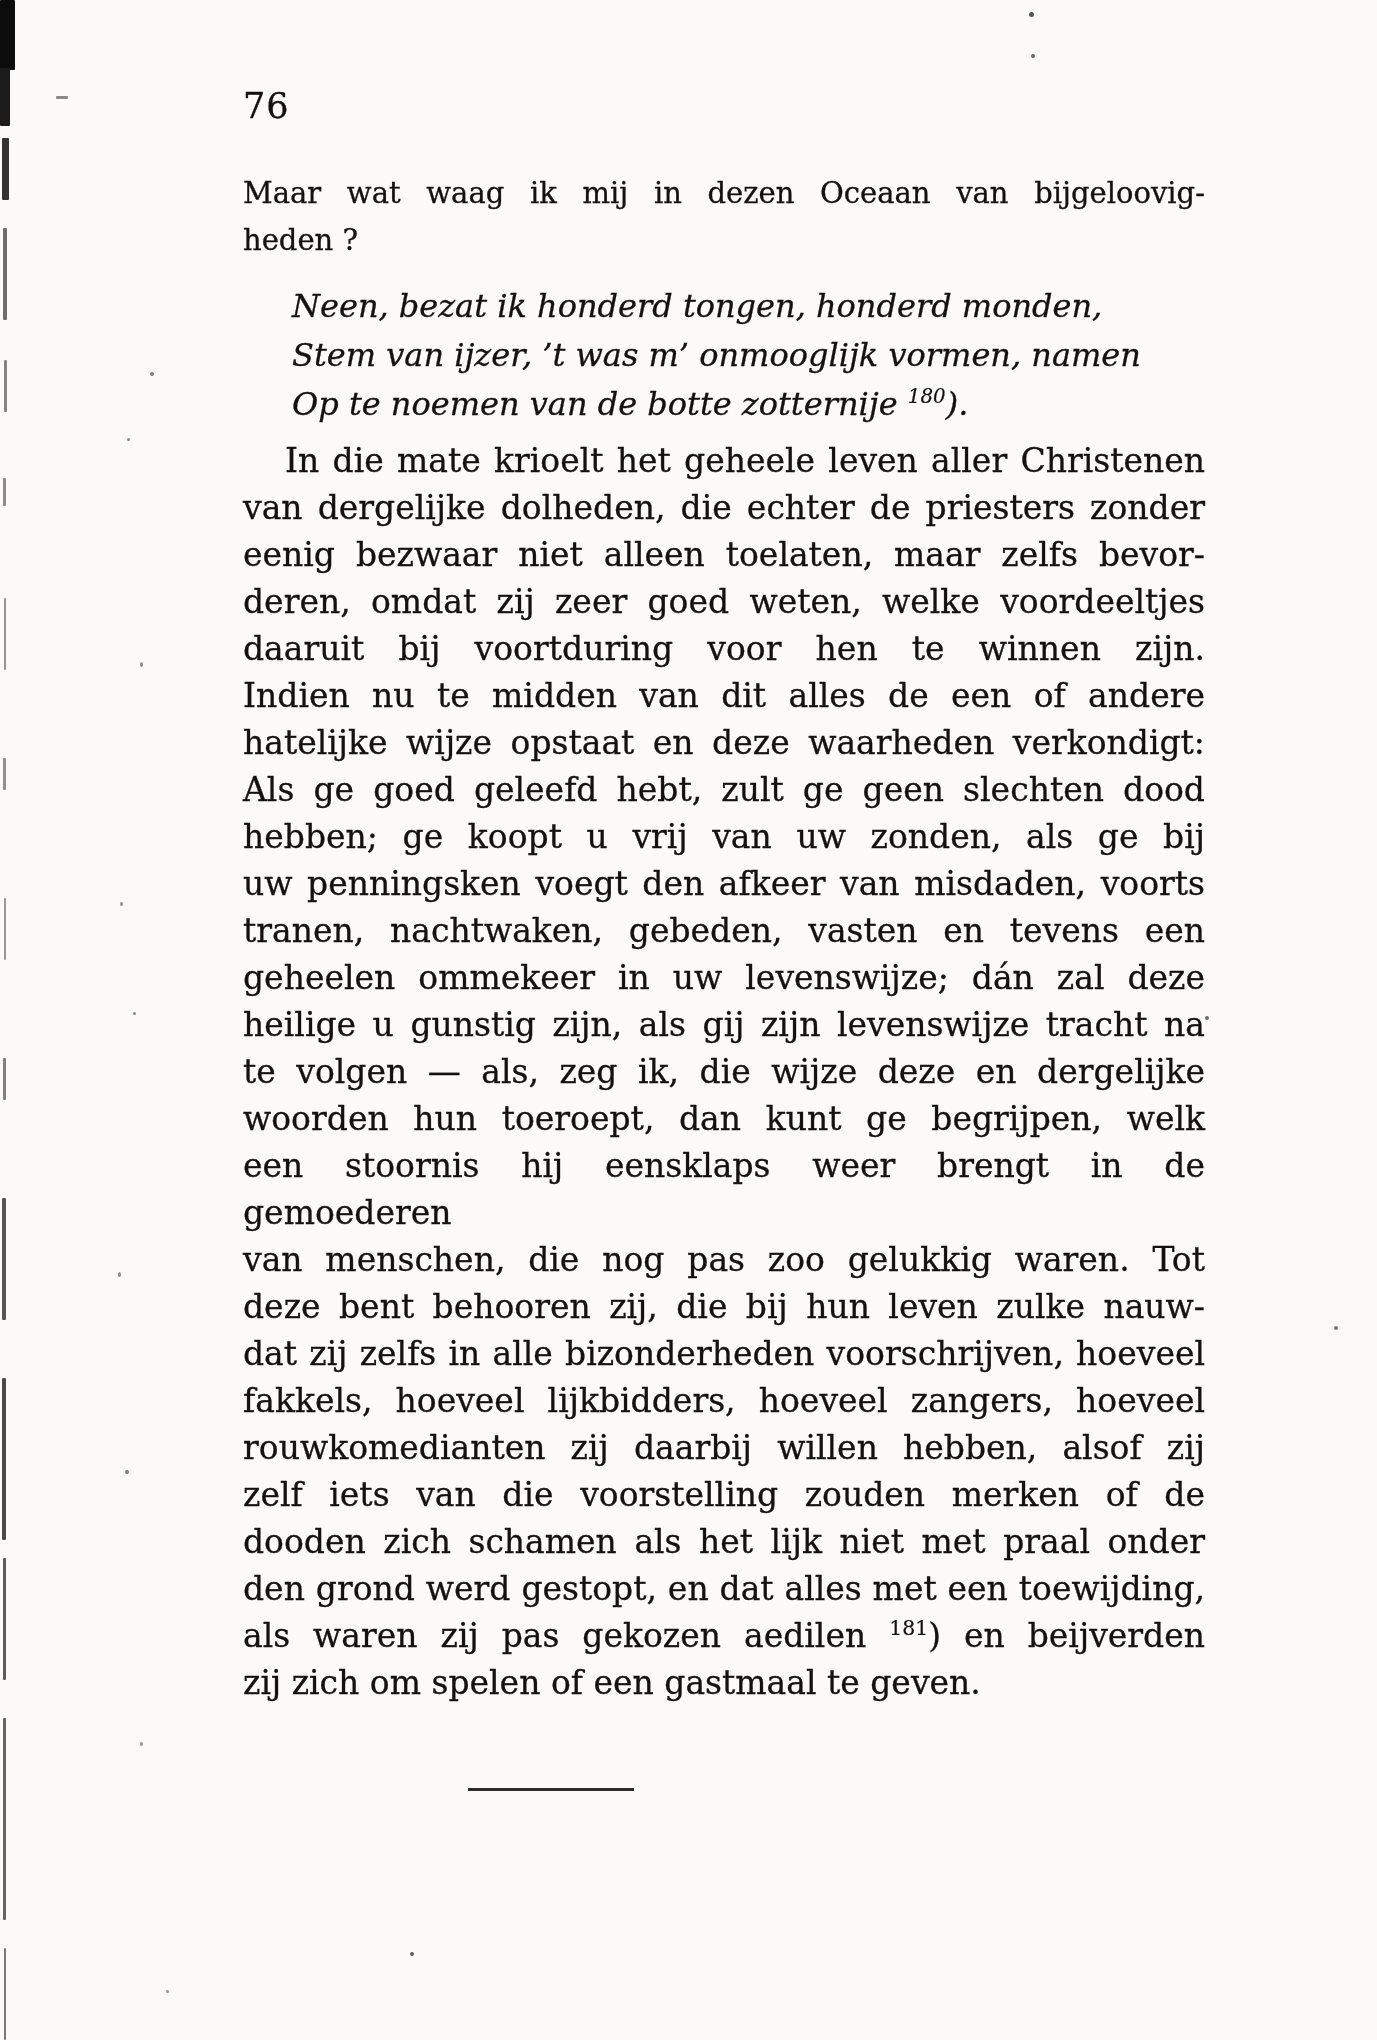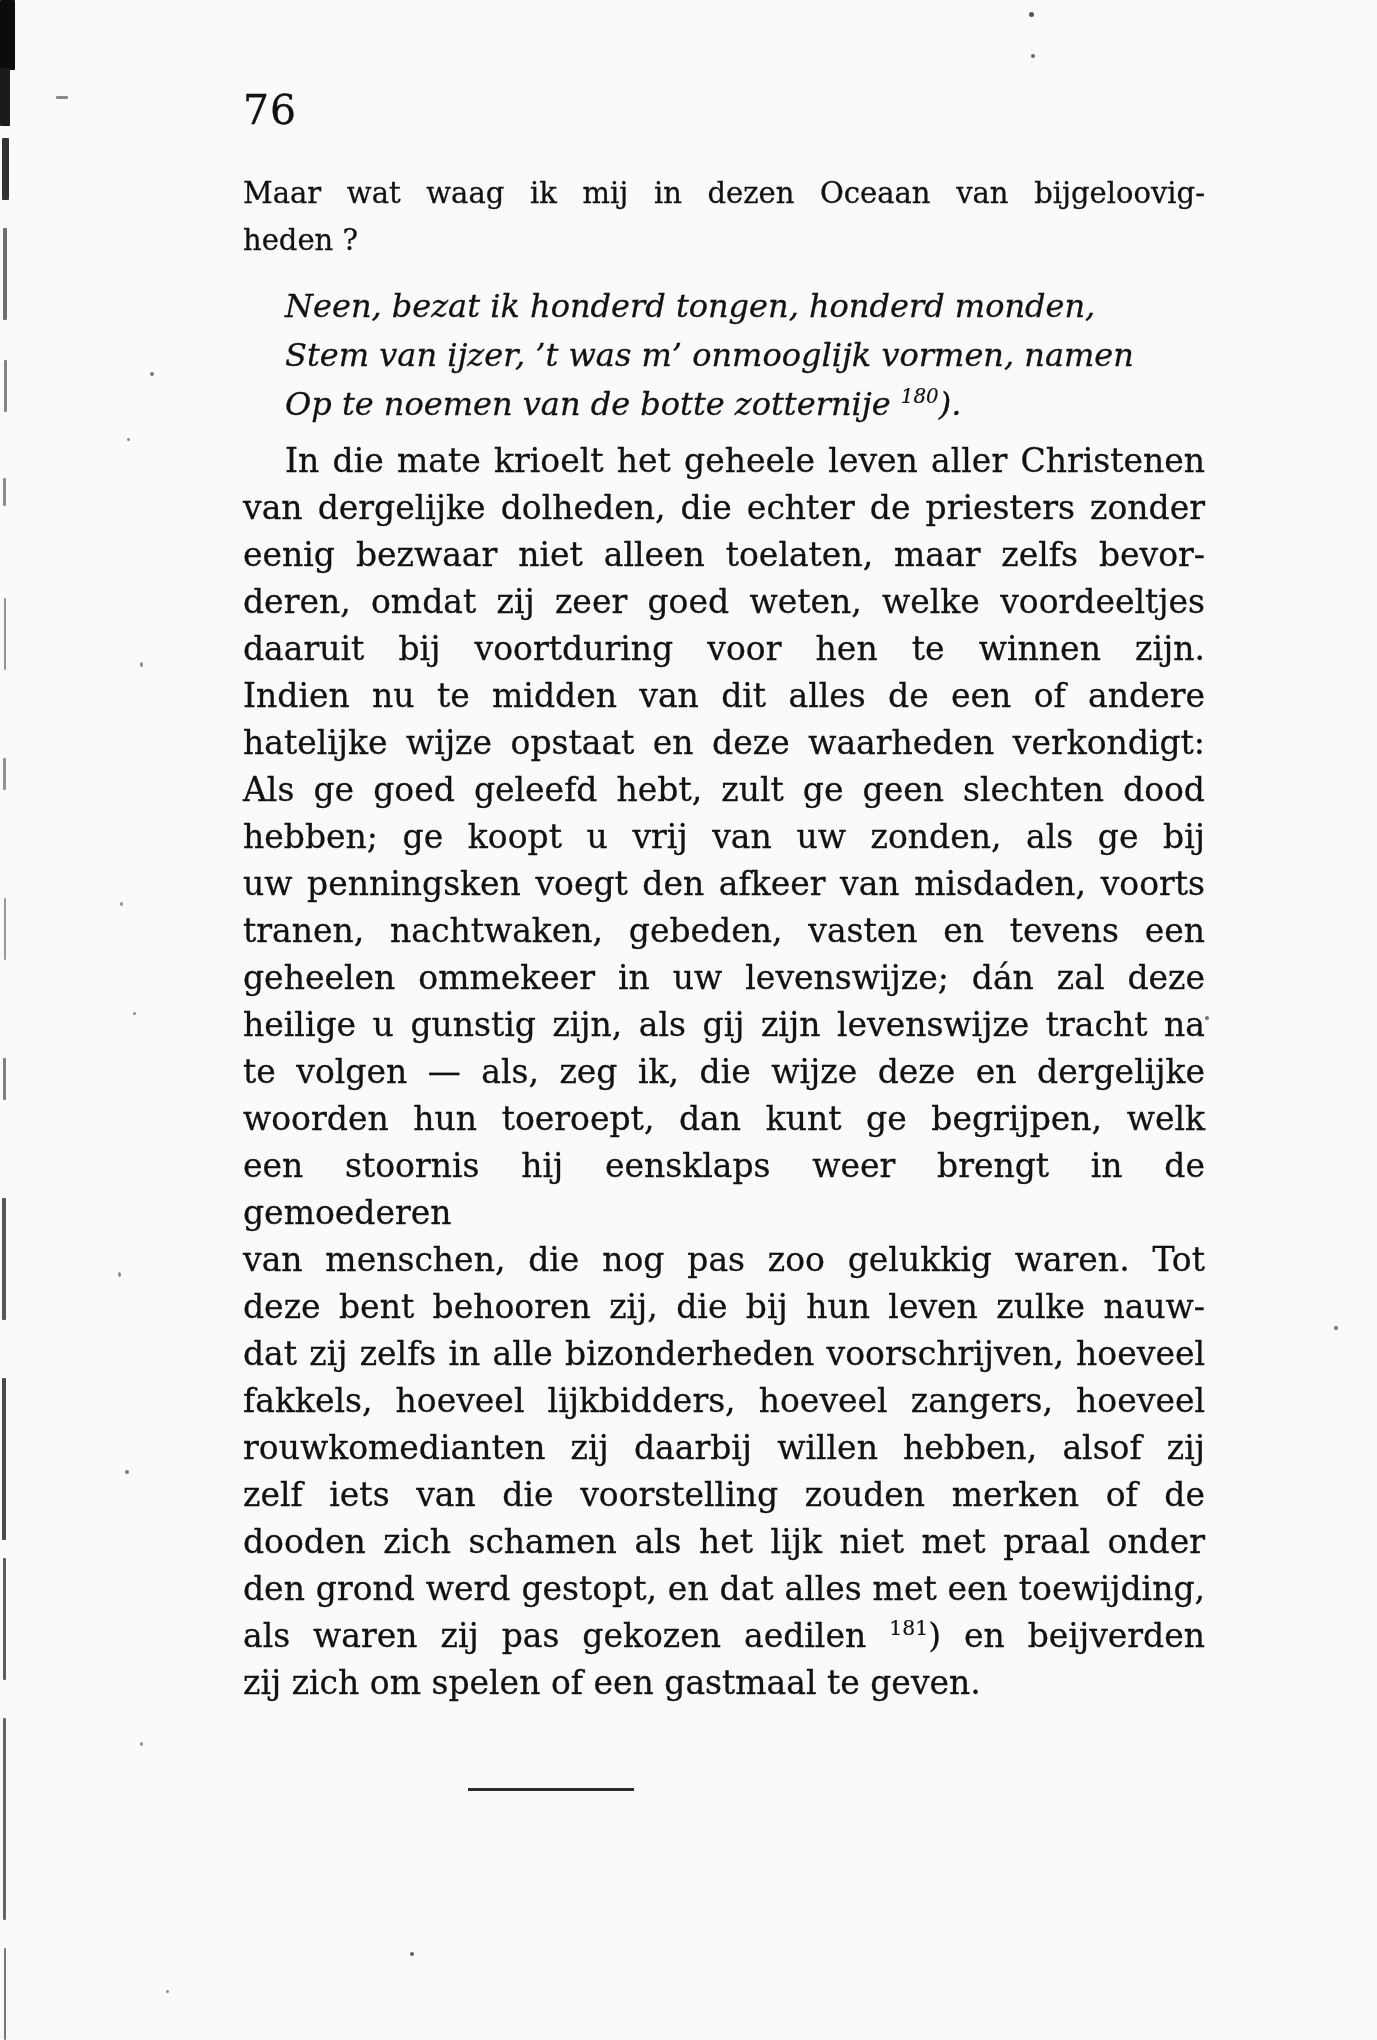--- a/index.html
+++ b/index.html
@@ -8,28 +8,28 @@
     width:1377px; height:2040px;
     margin:0 auto;
     background:#fbfaf8;
     overflow:hidden;
     font-family:"DejaVu Serif","Liberation Serif",serif;
     color:#121212;
     -webkit-text-stroke:0.3px;
   }
   .pagenum {
     position:absolute; left:243px; top:86px;
-    font-size:41px; letter-spacing:1px;
+    font-size:35px; letter-spacing:1px;
   }
   .intro {
     position:absolute; left:243px; top:170px; width:962px;
     font-size:29px; line-height:47px;
   }
   .quote {
-    position:absolute; left:285px; top:282px; width:925px;
+    position:absolute; left:292px; top:282px; width:925px;
     font-size:32px; line-height:49px; font-style:italic;
   }
   .body-block {
     position:absolute; left:243px; top:437px; width:962px;
     font-size:33px; line-height:47px;
   }
   .line { text-align:justify; text-align-last:justify; white-space:normal; }
   .line.plain { text-align:right; text-align-last:left; }
   .indent { text-indent:42px; }
   sup.fnref { font-size:0.62em; vertical-align:super; line-height:0; -webkit-text-stroke:0.2px; }

